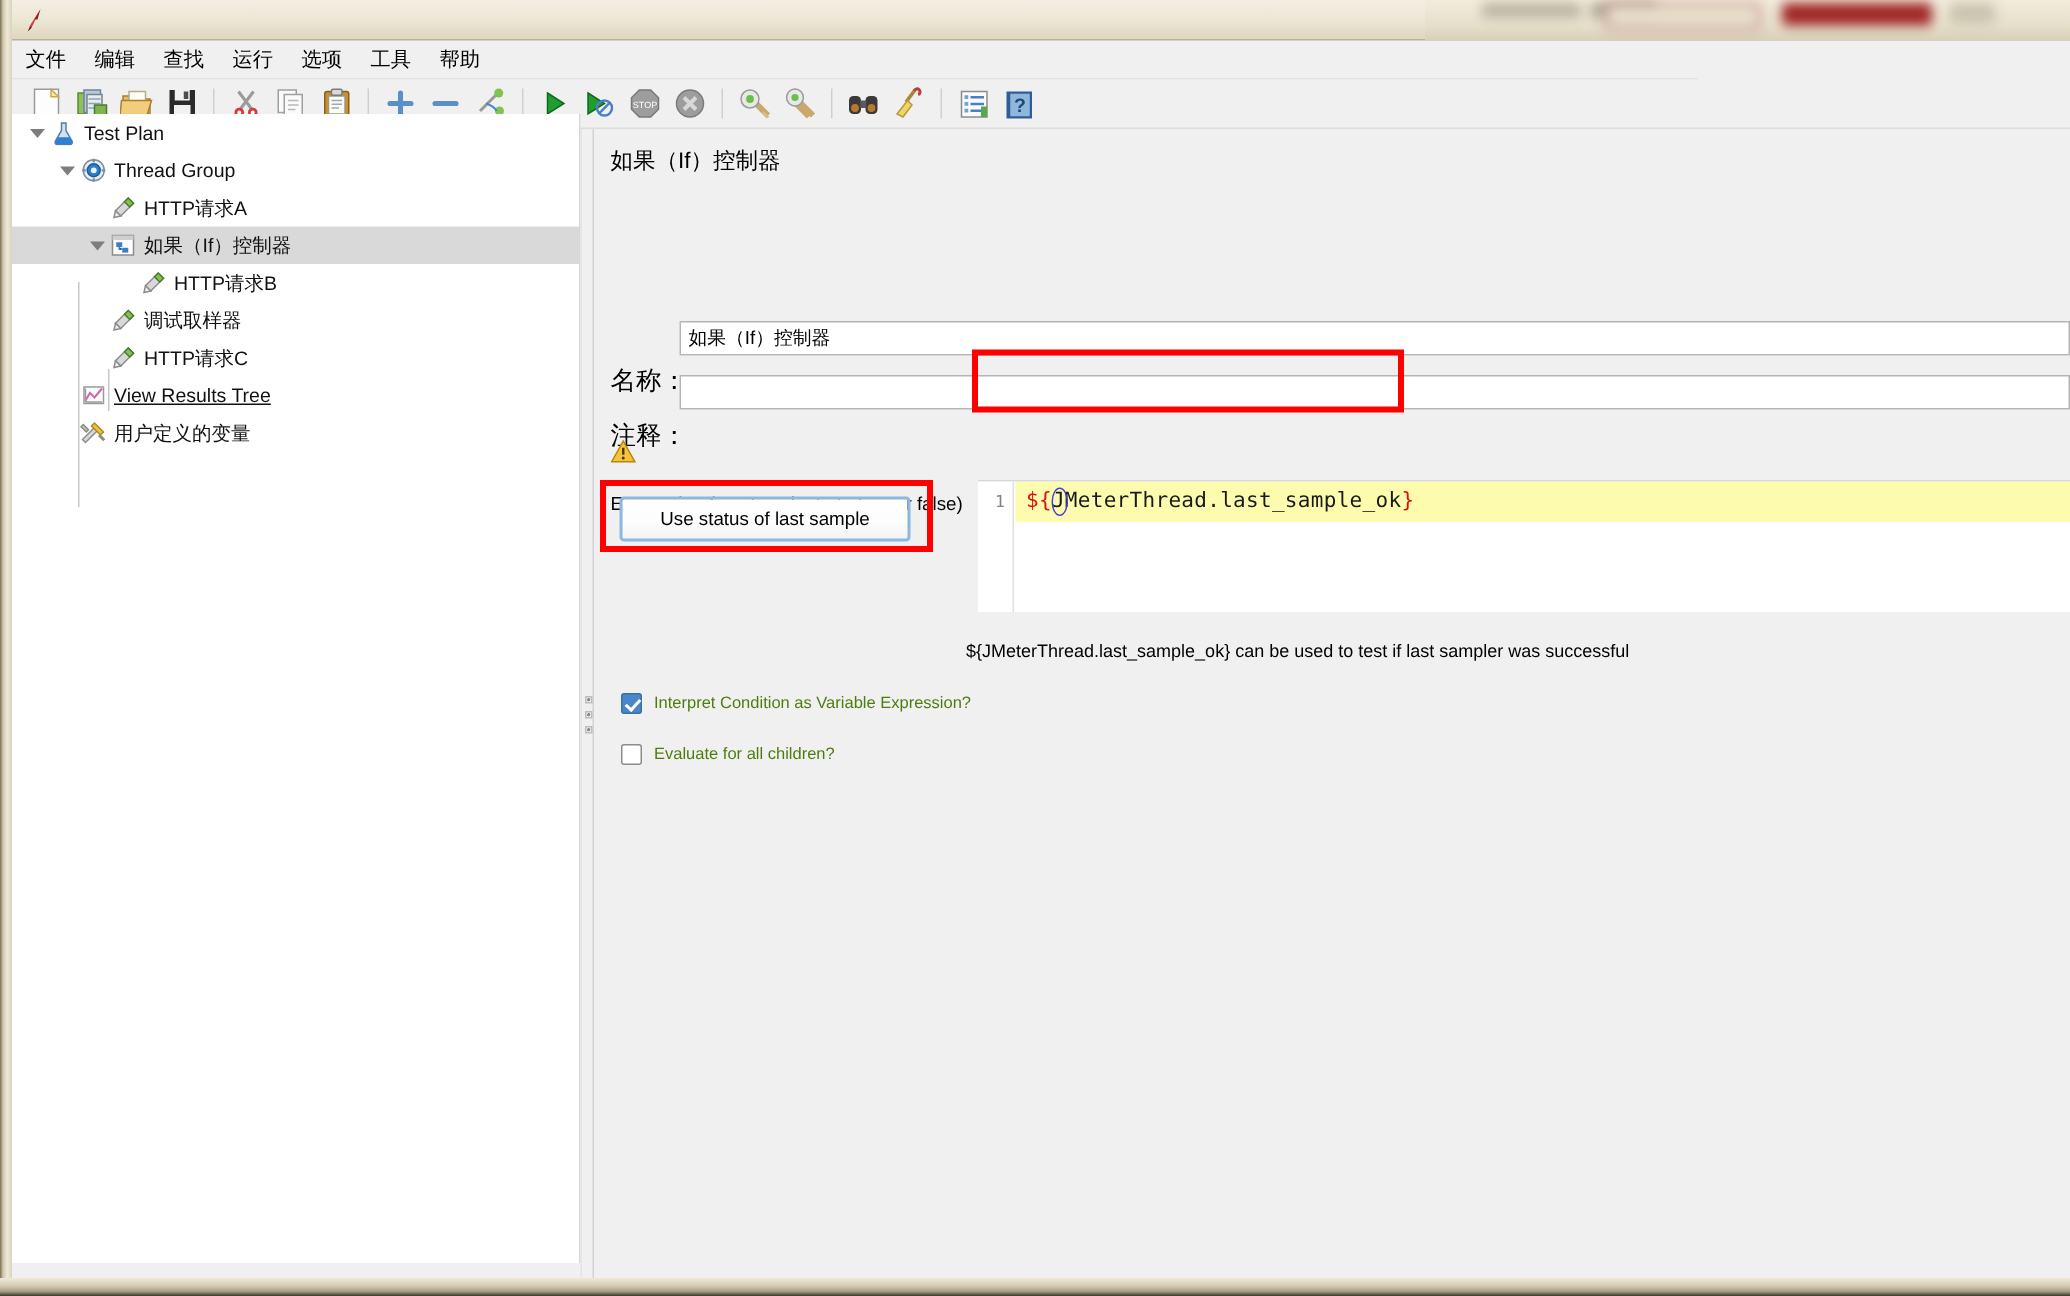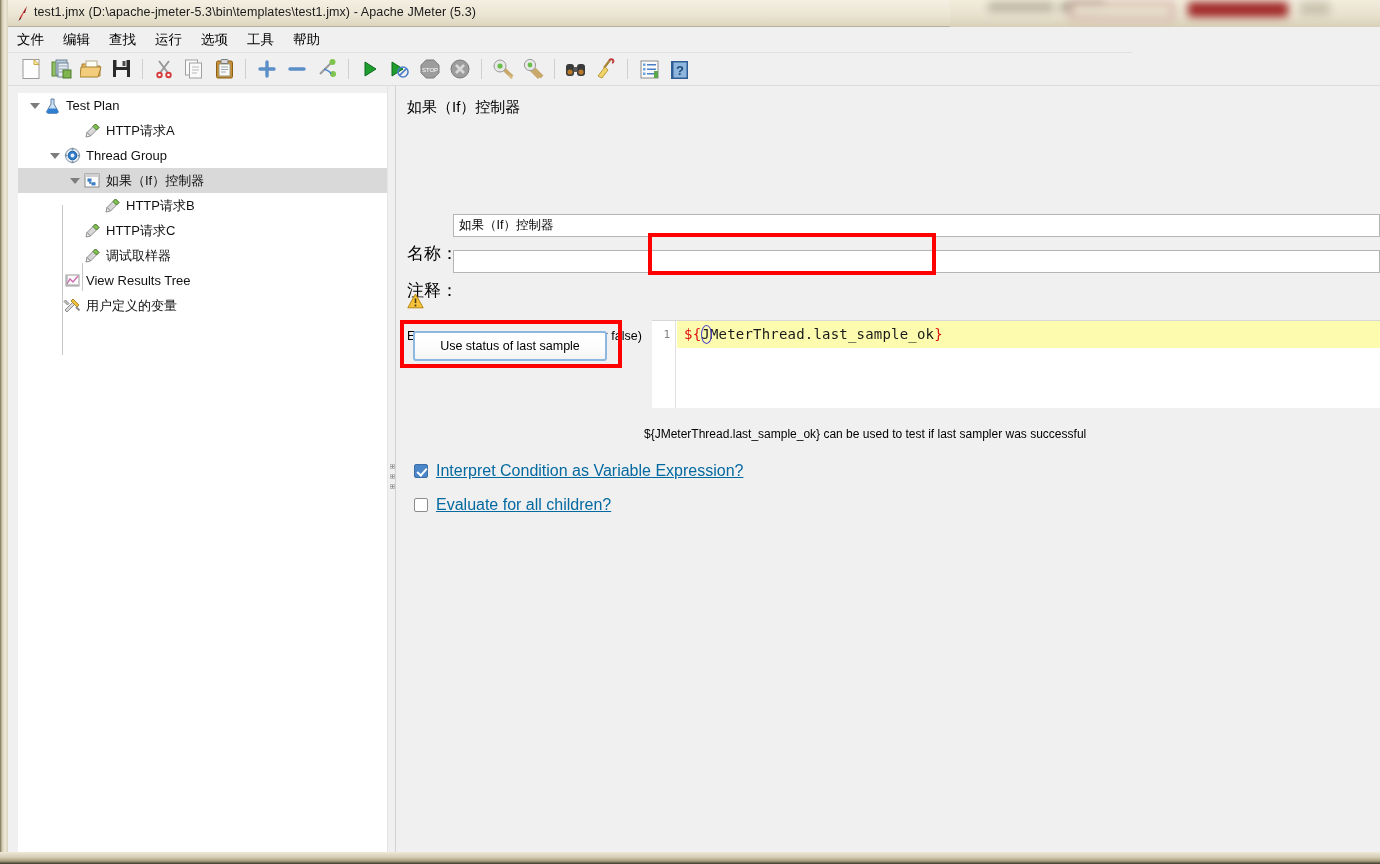--- a/index.html
+++ b/index.html
@@ -85,26 +85,25 @@
     width: 30px; height: 28px;
     display: flex; align-items: center; justify-content: center;
     cursor: default;
   }
   .tb-sep {
     width: 1px; height: 20px; background: #cfcfcf; margin: 0 6px;
   }
 
   
   .tree-panel {
-    position: absolute; left: 8px; top: 93px; width: 379px; height: 766px;
+    position: absolute; left: 8px; top: 76px; width: 379px; height: 766px;
     background: #ffffff;
     border-right: 1px solid #d6d6d6;
     box-sizing: border-box;
     overflow: hidden;
-    margin-left: 10px;
   }
   .tree-row {
     position: relative; height: 25px;
     display: flex; align-items: center;
     white-space: nowrap; cursor: default;
     font-size: 13px; color: #111;
   }
   .tree-row.sel { background: #d9d9d9; }
   .tree-toggle {
     width: 16px; height: 16px;
@@ -248,42 +247,41 @@
   .cb.on {
     background: #4a86c8; border-color: #3a6fa8;
   }
   .cb.on::after {
     content: "";
     position: absolute; left: 4px; top: 1px;
     width: 4px; height: 8px;
     border: solid #fff; border-width: 0 2px 2px 0;
     transform: rotate(42deg);
   }
-  .cb-label { font-size: 16px; color: #0369a1; white-space: nowrap; text-decoration: underline; }
+  .cb-label { font-size: 11px; color: #4d7c0f; white-space: nowrap; }
 
   
   .annot {
     position: absolute;
     border: 4px solid #ff0000;
     box-sizing: border-box;
     pointer-events: none;
   }
 </style>
 </head>
 <body>
 
 <div id="app">
 
   <div class="titlebar">
     <svg class="title-icon" viewBox="0 0 18 19">
       <path d="M13 2 L6 13 L4.5 17 L7 14.5 Z" fill="#d63a3a"></path>
       <path d="M13 2 L9 9 L11 9 Z" fill="#8c2020"></path>
       <path d="M4.5 17 L6.3 13.6 L7 14.5 Z" fill="#2b2b2b"></path>
     </svg>
-    <div class="title-text">test1.jmx (D:\apache-jmeter-5.3\bin\templates\test1.jmx) - Apache JMeter (5.3)</div>
 
     <div class="redact-wrap">
       <div class="redact-bg"></div>
       <div class="rd rd1"></div>
       <div class="rd rd2"></div>
       <div class="rd rd3"></div>
       <div class="rd rd4"></div>
       <div class="rd rd5"></div>
     </div>
   </div>
@@ -489,44 +487,44 @@
         </span>
       <span class="tree-icon">
         <svg width="17" height="17" viewBox="0 0 17 17">
           <path d="M7 2 h3 v5 l4 7 a1.5 1.5 0 0 1 -1.3 2.3 H4.3 A1.5 1.5 0 0 1 3 13.9 L7 7 Z" fill="#cfe2f3" stroke="#5a7ea0"></path>
           <path d="M4.6 11.5 h7.8 l1.6 2.5 a1.5 1.5 0 0 1 -1.3 2.3 H4.3 A1.5 1.5 0 0 1 3 13.9 Z" fill="#2f7fd0"></path>
         </svg>
       </span>
       <span class="tree-label">Test Plan</span>
     </div>
 
-    <div class="tree-row" style="padding-left:65px;">
-      <span class="tree-icon">
-        <svg width="17" height="17" viewBox="0 0 17 17">
-          <path d="M11.5 2 L15 5.5 L6.5 14 L3 10.5 Z" fill="#d8d8d8" stroke="#8c8c8c"></path>
-          <path d="M11.5 2 L15 5.5 L12.5 8 L9 4.5 Z" fill="#7fc44e" stroke="#4e7a2c"></path>
-          <path d="M3 10.5 L2 15 L6.5 14 Z" fill="#f0f0f0" stroke="#8c8c8c"></path>
-        </svg>
-      </span>
-      <span class="tree-label">HTTP请求A</span>
-    </div>
-
     <div class="tree-row" style="padding-left:29px;">
       <span class="tree-toggle">
           <span class="tri"></span>
         </span>
       <span class="tree-icon">
         <svg width="17" height="17" viewBox="0 0 17 17">
           <circle cx="8.5" cy="8.5" r="7" fill="#e9eef3" stroke="#7a8fa3"></circle>
           <circle cx="8.5" cy="8.5" r="4.3" fill="#2f7fd0" stroke="#1b5a9a"></circle>
           <circle cx="8.5" cy="8.5" r="1.9" fill="#e9f2fb"></circle>
           <path d="M8.5 0.8 v2.4 M8.5 13.8 v2.4 M0.8 8.5 h2.4 M13.8 8.5 h2.4" stroke="#7a8fa3" stroke-width="1.5"></path>
         </svg>
       </span>
       <span class="tree-label">Thread Group</span>
+    </div>
+
+    <div class="tree-row" style="padding-left:65px;">
+      <span class="tree-icon">
+        <svg width="17" height="17" viewBox="0 0 17 17">
+          <path d="M11.5 2 L15 5.5 L6.5 14 L3 10.5 Z" fill="#d8d8d8" stroke="#8c8c8c"></path>
+          <path d="M11.5 2 L15 5.5 L12.5 8 L9 4.5 Z" fill="#7fc44e" stroke="#4e7a2c"></path>
+          <path d="M3 10.5 L2 15 L6.5 14 Z" fill="#f0f0f0" stroke="#8c8c8c"></path>
+        </svg>
+      </span>
+      <span class="tree-label">HTTP请求A</span>
     </div>
 
     <div class="tree-row sel" style="padding-left:49px;">
       <span class="tree-toggle">
           <span class="tri"></span>
         </span>
       <span class="tree-icon">
         <svg width="18" height="17" viewBox="0 0 18 17">
           <rect x="2" y="2" width="14" height="13" fill="#fdfdfd" stroke="#8c8c8c"></rect>
           <rect x="2" y="2" width="14" height="3" fill="#cfcfcf"></rect>
@@ -550,35 +548,35 @@
     </div>
 
     <div class="tree-row" style="padding-left:65px;">
       <span class="tree-icon">
         <svg width="17" height="17" viewBox="0 0 17 17">
           <path d="M11.5 2 L15 5.5 L6.5 14 L3 10.5 Z" fill="#d8d8d8" stroke="#8c8c8c"></path>
           <path d="M11.5 2 L15 5.5 L12.5 8 L9 4.5 Z" fill="#7fc44e" stroke="#4e7a2c"></path>
           <path d="M3 10.5 L2 15 L6.5 14 Z" fill="#f0f0f0" stroke="#8c8c8c"></path>
         </svg>
       </span>
-      <span class="tree-label">HTTP请求C</span>
+      <span class="tree-label">调试取样器</span>
     </div>
 
     <div class="tree-row" style="padding-left:65px;">
       <span class="tree-icon">
         <svg width="17" height="17" viewBox="0 0 17 17">
           <path d="M11.5 2 L15 5.5 L6.5 14 L3 10.5 Z" fill="#d8d8d8" stroke="#8c8c8c"></path>
           <path d="M11.5 2 L15 5.5 L12.5 8 L9 4.5 Z" fill="#7fc44e" stroke="#4e7a2c"></path>
           <path d="M3 10.5 L2 15 L6.5 14 Z" fill="#f0f0f0" stroke="#8c8c8c"></path>
         </svg>
       </span>
-      <span class="tree-label">调试取样器</span>
-    </div>
-
-    <div class="tree-row" style="padding-left:45px;">
+      <span class="tree-label">HTTP请求C</span>
+    </div>
+
+    <div class="tree-row" style="padding-left:45px;text-decoration:underline;">
       <span class="tree-icon">
         <svg width="17" height="17" viewBox="0 0 17 17">
           <rect x="2" y="3" width="13" height="11" fill="#fdfdfd" stroke="#9a9a9a"></rect>
           <path d="M3 12 L6 7 L9 10 L14 4" fill="none" stroke="#d06ab0" stroke-width="1.4"></path>
           <path d="M3 13 h11" stroke="#9a9a9a"></path>
           <path d="M3 4 v9" stroke="#9a9a9a"></path>
         </svg>
       </span>
       <span class="tree-label">View Results Tree</span>
     </div>

